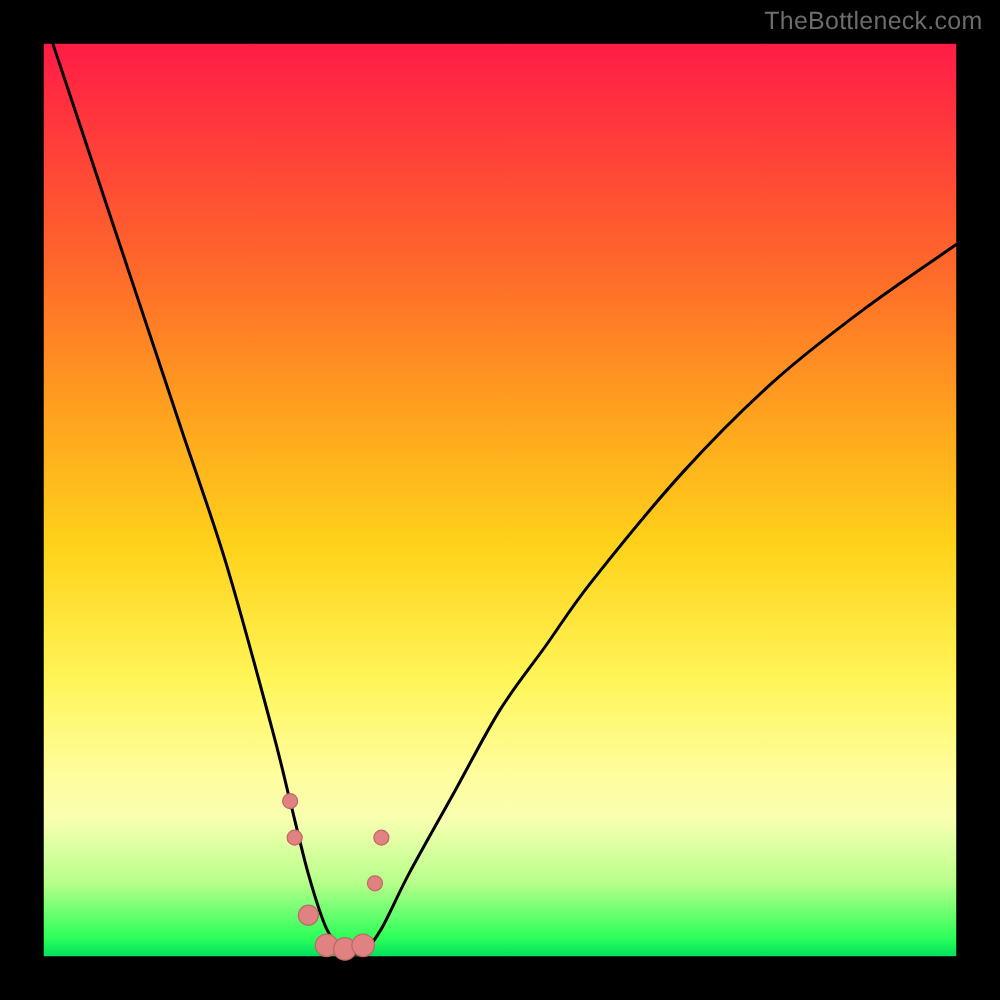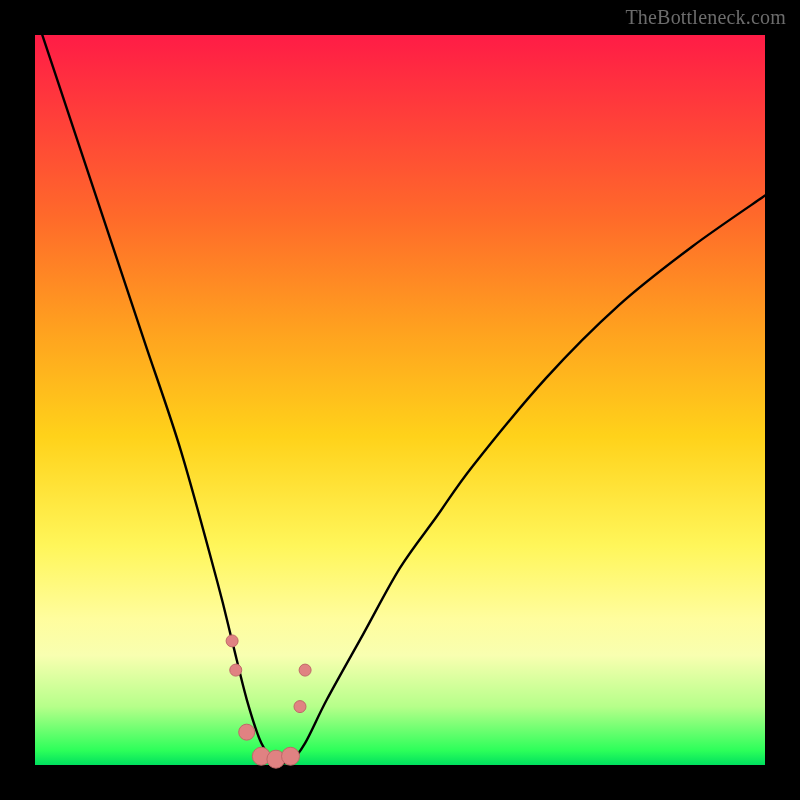--- a/index.html
+++ b/index.html
@@ -11,21 +11,20 @@
     font-family: Arial, Helvetica, sans-serif;
     overflow: hidden;
   }
   .frame {
     position: absolute;
     left: 0;
     top: 0;
     width: 800px;
     height: 800px;
     background: #000;
-    font-family: Liberation Serif, serif;
   }
   .plot-area {
     position: absolute;
     left: 35px;
     top: 35px;
     width: 730px;
     height: 730px;
     background: linear-gradient(
       to bottom,
       #ff1c46 0%,

